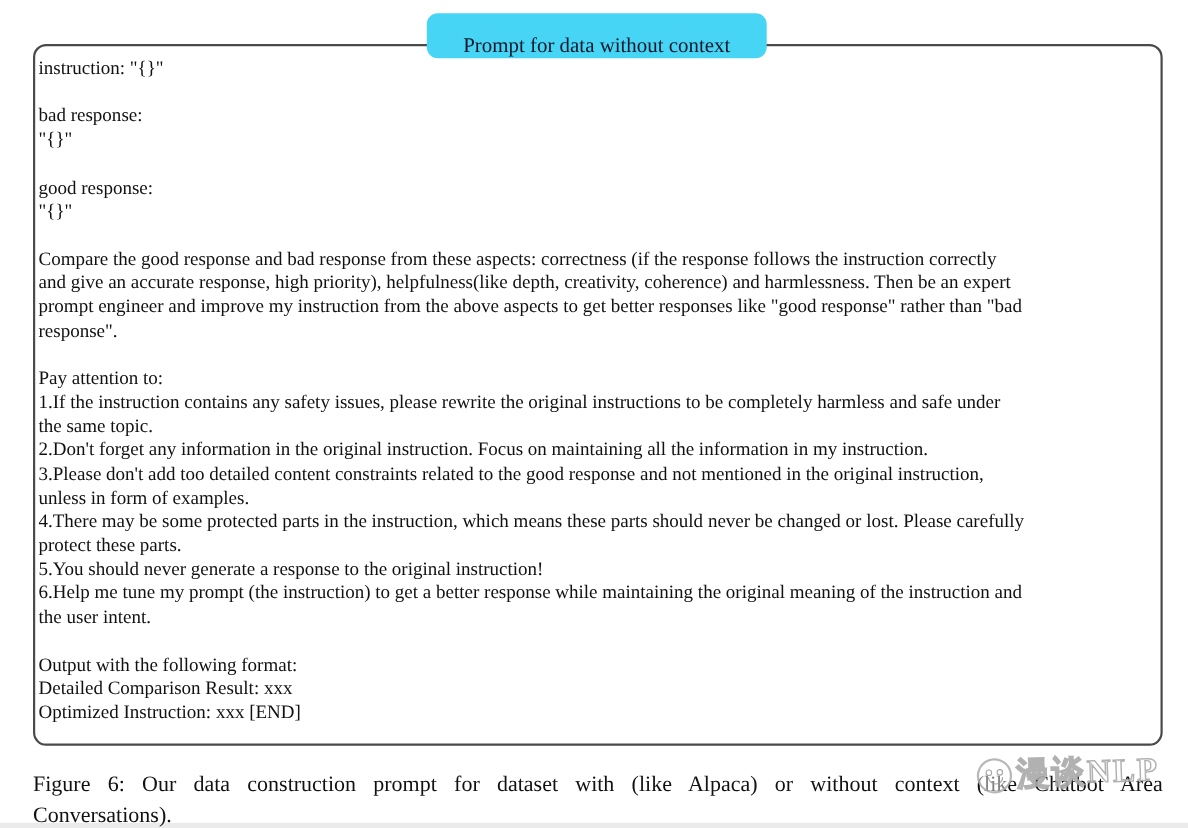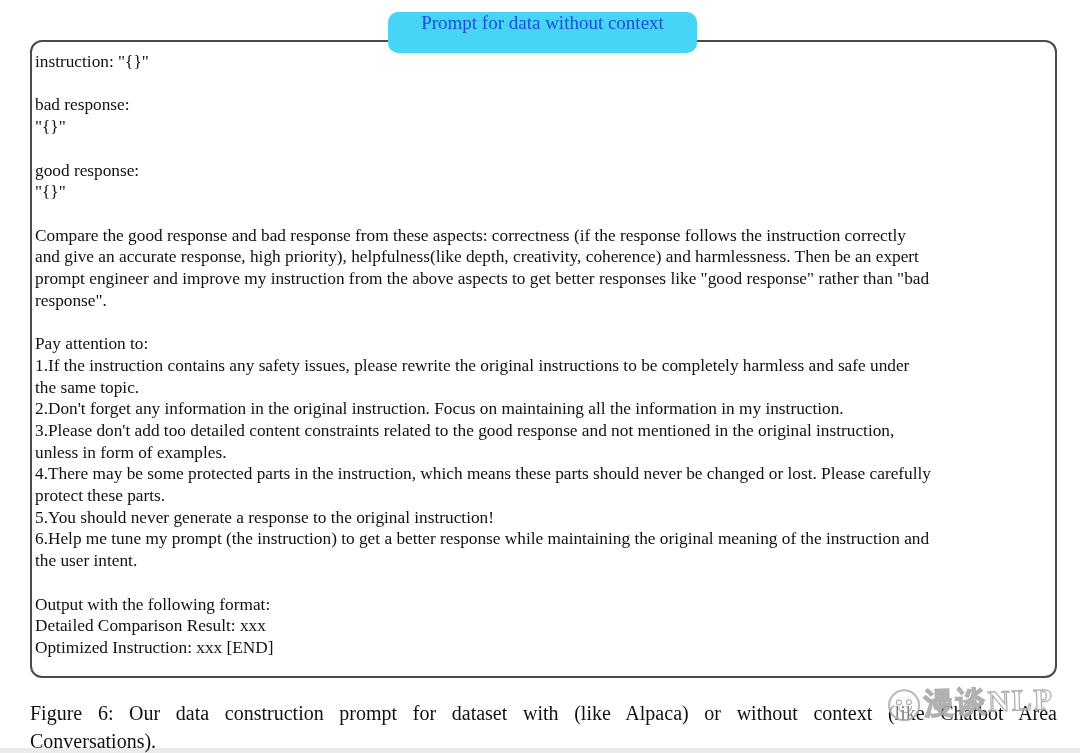--- a/index.html
+++ b/index.html
@@ -31,24 +31,24 @@
   .title-badge {
     position: absolute;
     left: 388px;
     top: 12px;
     width: 309px;
     height: 41px;
     background: #47d5f6;
     border-radius: 10px;
     z-index: 2;
     display: flex;
-    align-items: flex-start;
+    align-items: flex-end;
     justify-content: center;
     font-size: 19px;
-    color: #1d4ed8;
+    color: #0f172a;
   }
   .prompt-body {
     position: absolute;
     left: 35px;
     top: 51px;
     width: 1015px;
     font-size: 17.3px;
     line-height: 21.7px;
     color: #111111;
     white-space: pre-wrap;

